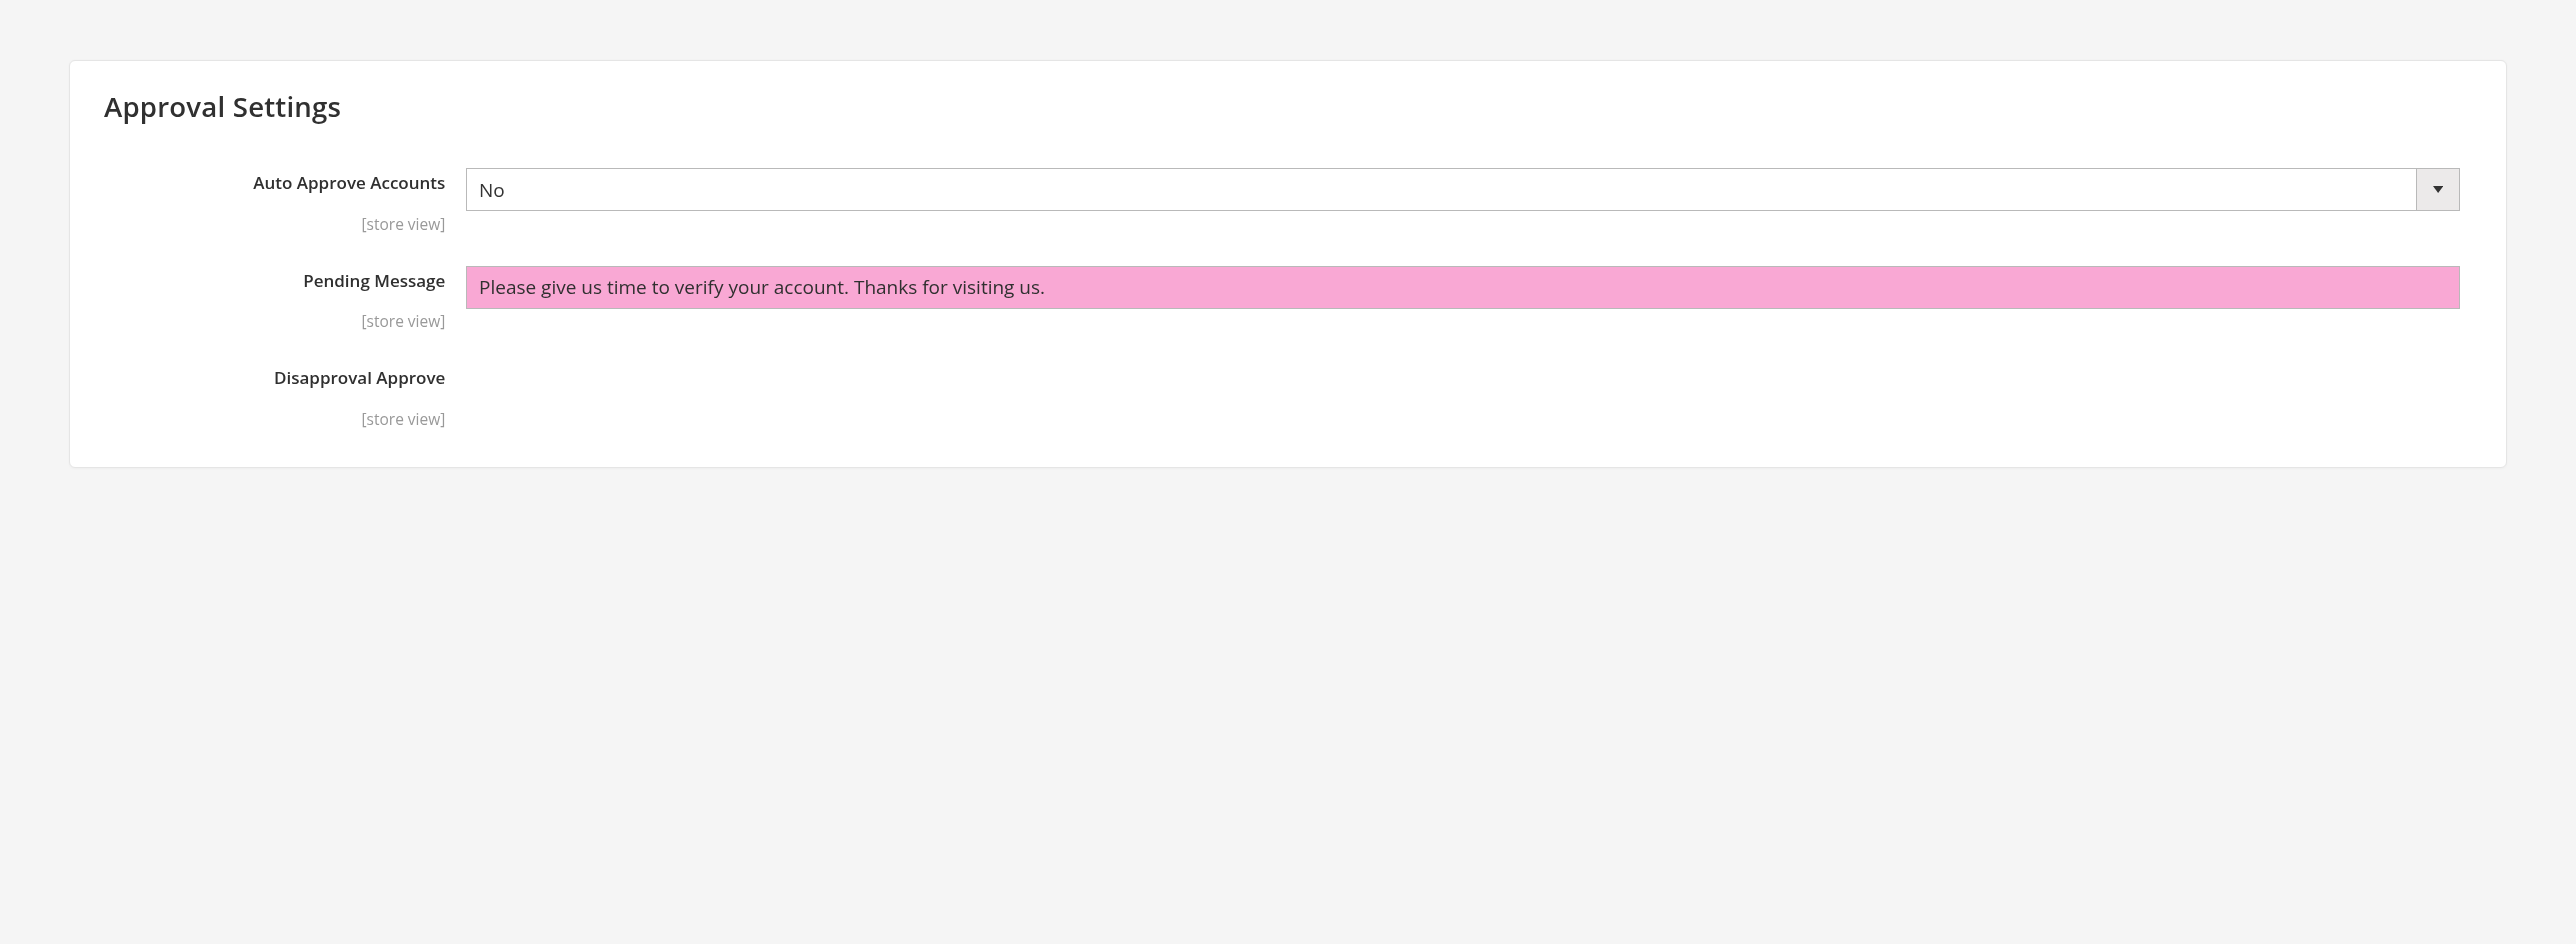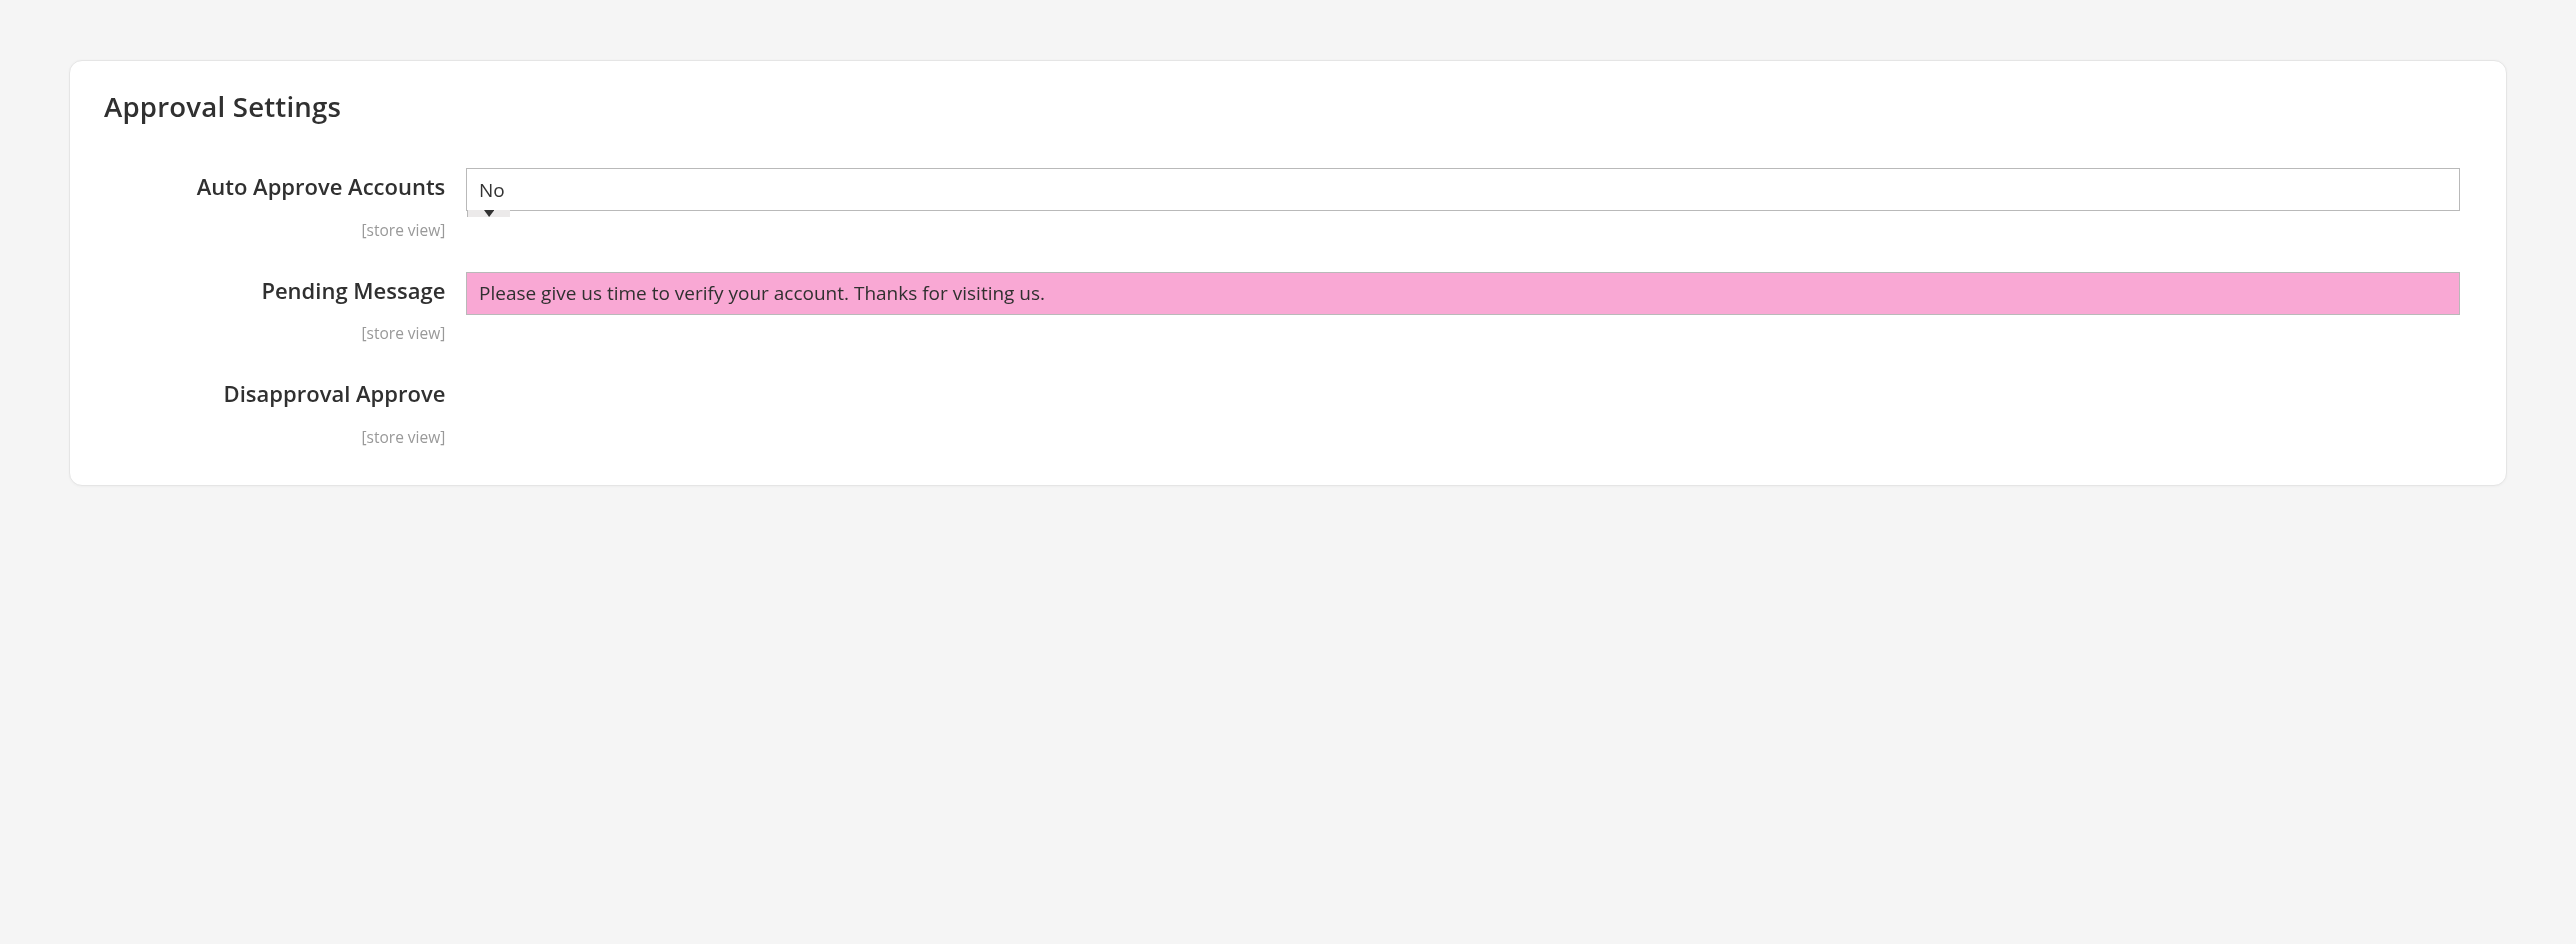--- a/index.html
+++ b/index.html
@@ -5,21 +5,21 @@
   * { box-sizing: border-box; margin: 0; padding: 0; }
   body {
     background: #f5f5f5;
     font-family: 'Open Sans', 'Helvetica Neue', Arial, sans-serif;
     padding: 60px 69px;
     color: #333;
   }
   .panel {
     background: #fff;
     border: 0.9px solid #e5e5e5;
-    border-radius: 13px;
+    border-radius: 6px;
     box-shadow: 0 0.9px 2.6px rgba(0,0,0,0.03);
     padding: 26px 46px 34px 34px;
   }
   .section-title {
     font-size: 27.6px;
     font-weight: 600;
     color: #303030;
     margin-bottom: 43px;
     letter-spacing: 0.2px;
   }
@@ -30,21 +30,21 @@
   }
   .form-row:last-child { margin-bottom: 3.4px; }
   .label-col {
     width: 362px;
     flex-shrink: 0;
     text-align: right;
     padding-right: 20.7px;
     padding-top: 5.2px;
   }
   .field-label {
-    font-size: 22px;
+    font-size: 17px;
     font-weight: 600;
     color: #303030;
     line-height: 1.2;
     margin-left: 28px;
   }
   .field-scope {
     font-size: 15.5px;
     color: #999;
     font-weight: 400;
     display: block;
@@ -53,21 +53,20 @@
   .input-col {
     flex: 1;
   }
   .select-wrap {
     position: relative;
     display: flex;
     width: 100%;
     height: 43px;
     border: 0.9px solid #b9b9b9;
     background: #fff;
-    flex-direction: column;
   }
   .select-value {
     flex: 1;
     padding: 8.6px 12px;
     font-size: 19px;
     color: #333;
     line-height: 24px;
     border: none;
     background: transparent;
   }

